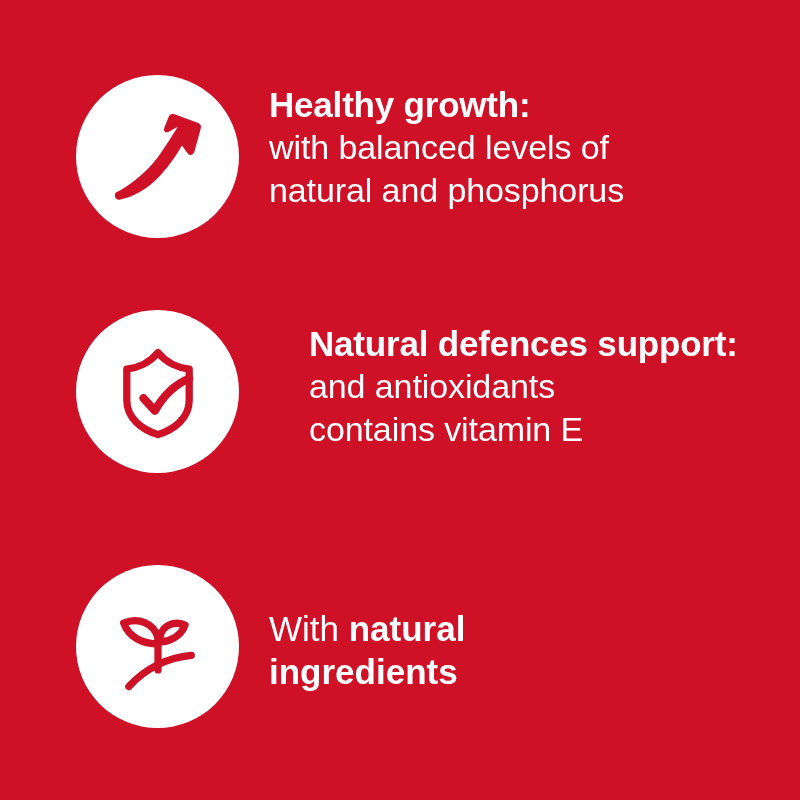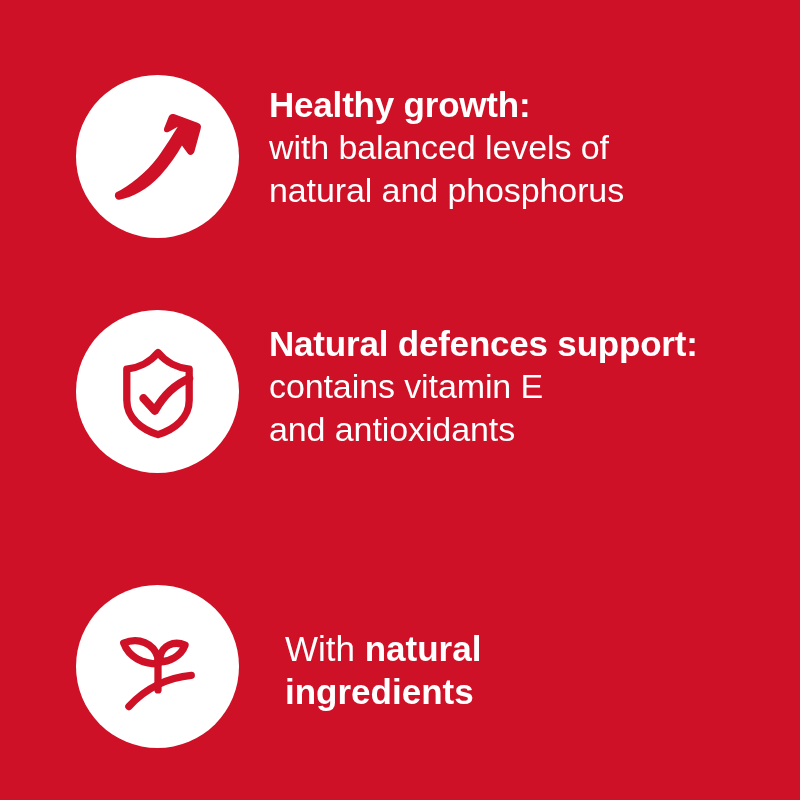--- a/index.html
+++ b/index.html
@@ -26,22 +26,22 @@
 
   .benefit {
     position: absolute;
     left: 0;
     width: 800px;
     display: flex;
     align-items: flex-start;
   }
 
   .benefit-1 { top: 75px; }
-  .benefit-2 { top: 310px; }
-  .benefit-3 { top: 585px; gap: 16px; }
+  .benefit-2 { top: 310px; gap: 40px; }
+  .benefit-3 { top: 565px; }
 
   
   .icon-badge {
     position: relative;
     flex: 0 0 auto;
     width: 163px;
     height: 163px;
     margin-left: 76px;
     border-radius: 50%;
     background: #FFFFFF;
@@ -149,22 +149,22 @@
                  L 80 58
                  C 80 75, 66 86, 50 91
                  C 34 86, 20 75, 20 58
                  L 20 28
                  C 30 27, 42 22, 50 12 Z"></path>
         <path class="stroke" stroke-width="8" d="M36 56 L 47 68 C 56 52, 68 42, 80 37"></path>
       </svg>
     </div>
     <div class="benefit-text">
       <div class="headline">Natural defences support:</div>
+      <div class="subline">and antioxidants</div>
       <div class="subline">contains vitamin E</div>
-      <div class="subline">and antioxidants</div>
     </div>
   </div>
 
   <div class="benefit benefit-3">
     <div class="icon-badge">
       <svg viewBox="0 0 100 100" aria-hidden="true">
 
         <path class="stroke" stroke-width="7" d="M50 47
                  C 36 47, 22 41, 17 27
                  C 31 21, 46 27, 50 41 Z"></path>

